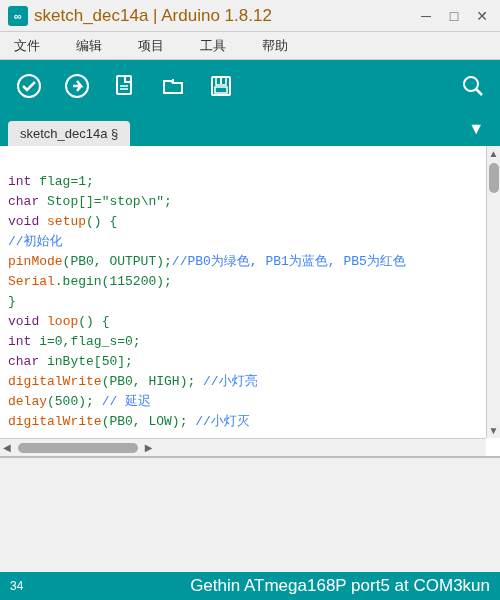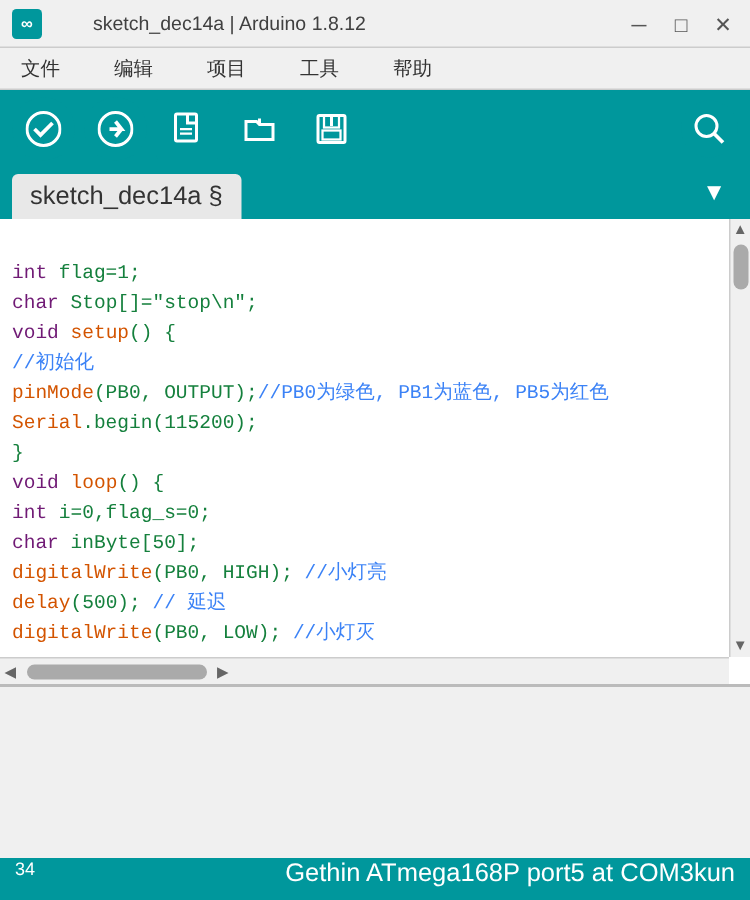--- a/index.html
+++ b/index.html
@@ -29,23 +29,22 @@
       margin-right: 6px;
       display: flex;
       align-items: center;
       justify-content: center;
       color: white;
       font-size: 11px;
       font-weight: bold;
     }
     .title-bar-text {
       flex: 1;
-      font-size: 13px;
-      color: #404040;
-      margin-left: 28px;
+      font-size: 17px;
+      color: #a16207;
     }
     .title-bar-controls {
       display: flex;
       gap: 8px;
     }
     .title-btn {
       width: 20px;
       height: 20px;
       display: flex;
       align-items: center;
@@ -129,21 +128,21 @@
       background: #00979c;
       height: 34px;
       display: flex;
       align-items: flex-end;
       padding: 0 8px;
     }
     .tab {
       background: #e8e8e8;
       border-radius: 4px 4px 0 0;
       padding: 5px 12px;
-      font-size: 17px;
+      font-size: 13px;
       color: #333;
       cursor: pointer;
       display: flex;
       align-items: center;
       gap: 6px;
     }
     .tab-dropdown {
       margin-left: auto;
       background: #00979c;
       border: none;
@@ -238,21 +237,21 @@
       background: #f8f8f8;
       flex: 1;
       border-top: 2px solid #ccc;
     }
 
     
     .status-bar {
       background: #00979c;
       height: 28px;
       display: flex;
-      align-items: flex-start;
+      align-items: center;
       padding: 0 10px;
       position: absolute;
       bottom: 0;
       left: 0;
       right: 0;
     }
     .status-line {
       color: white;
       font-size: 12px;
     }

